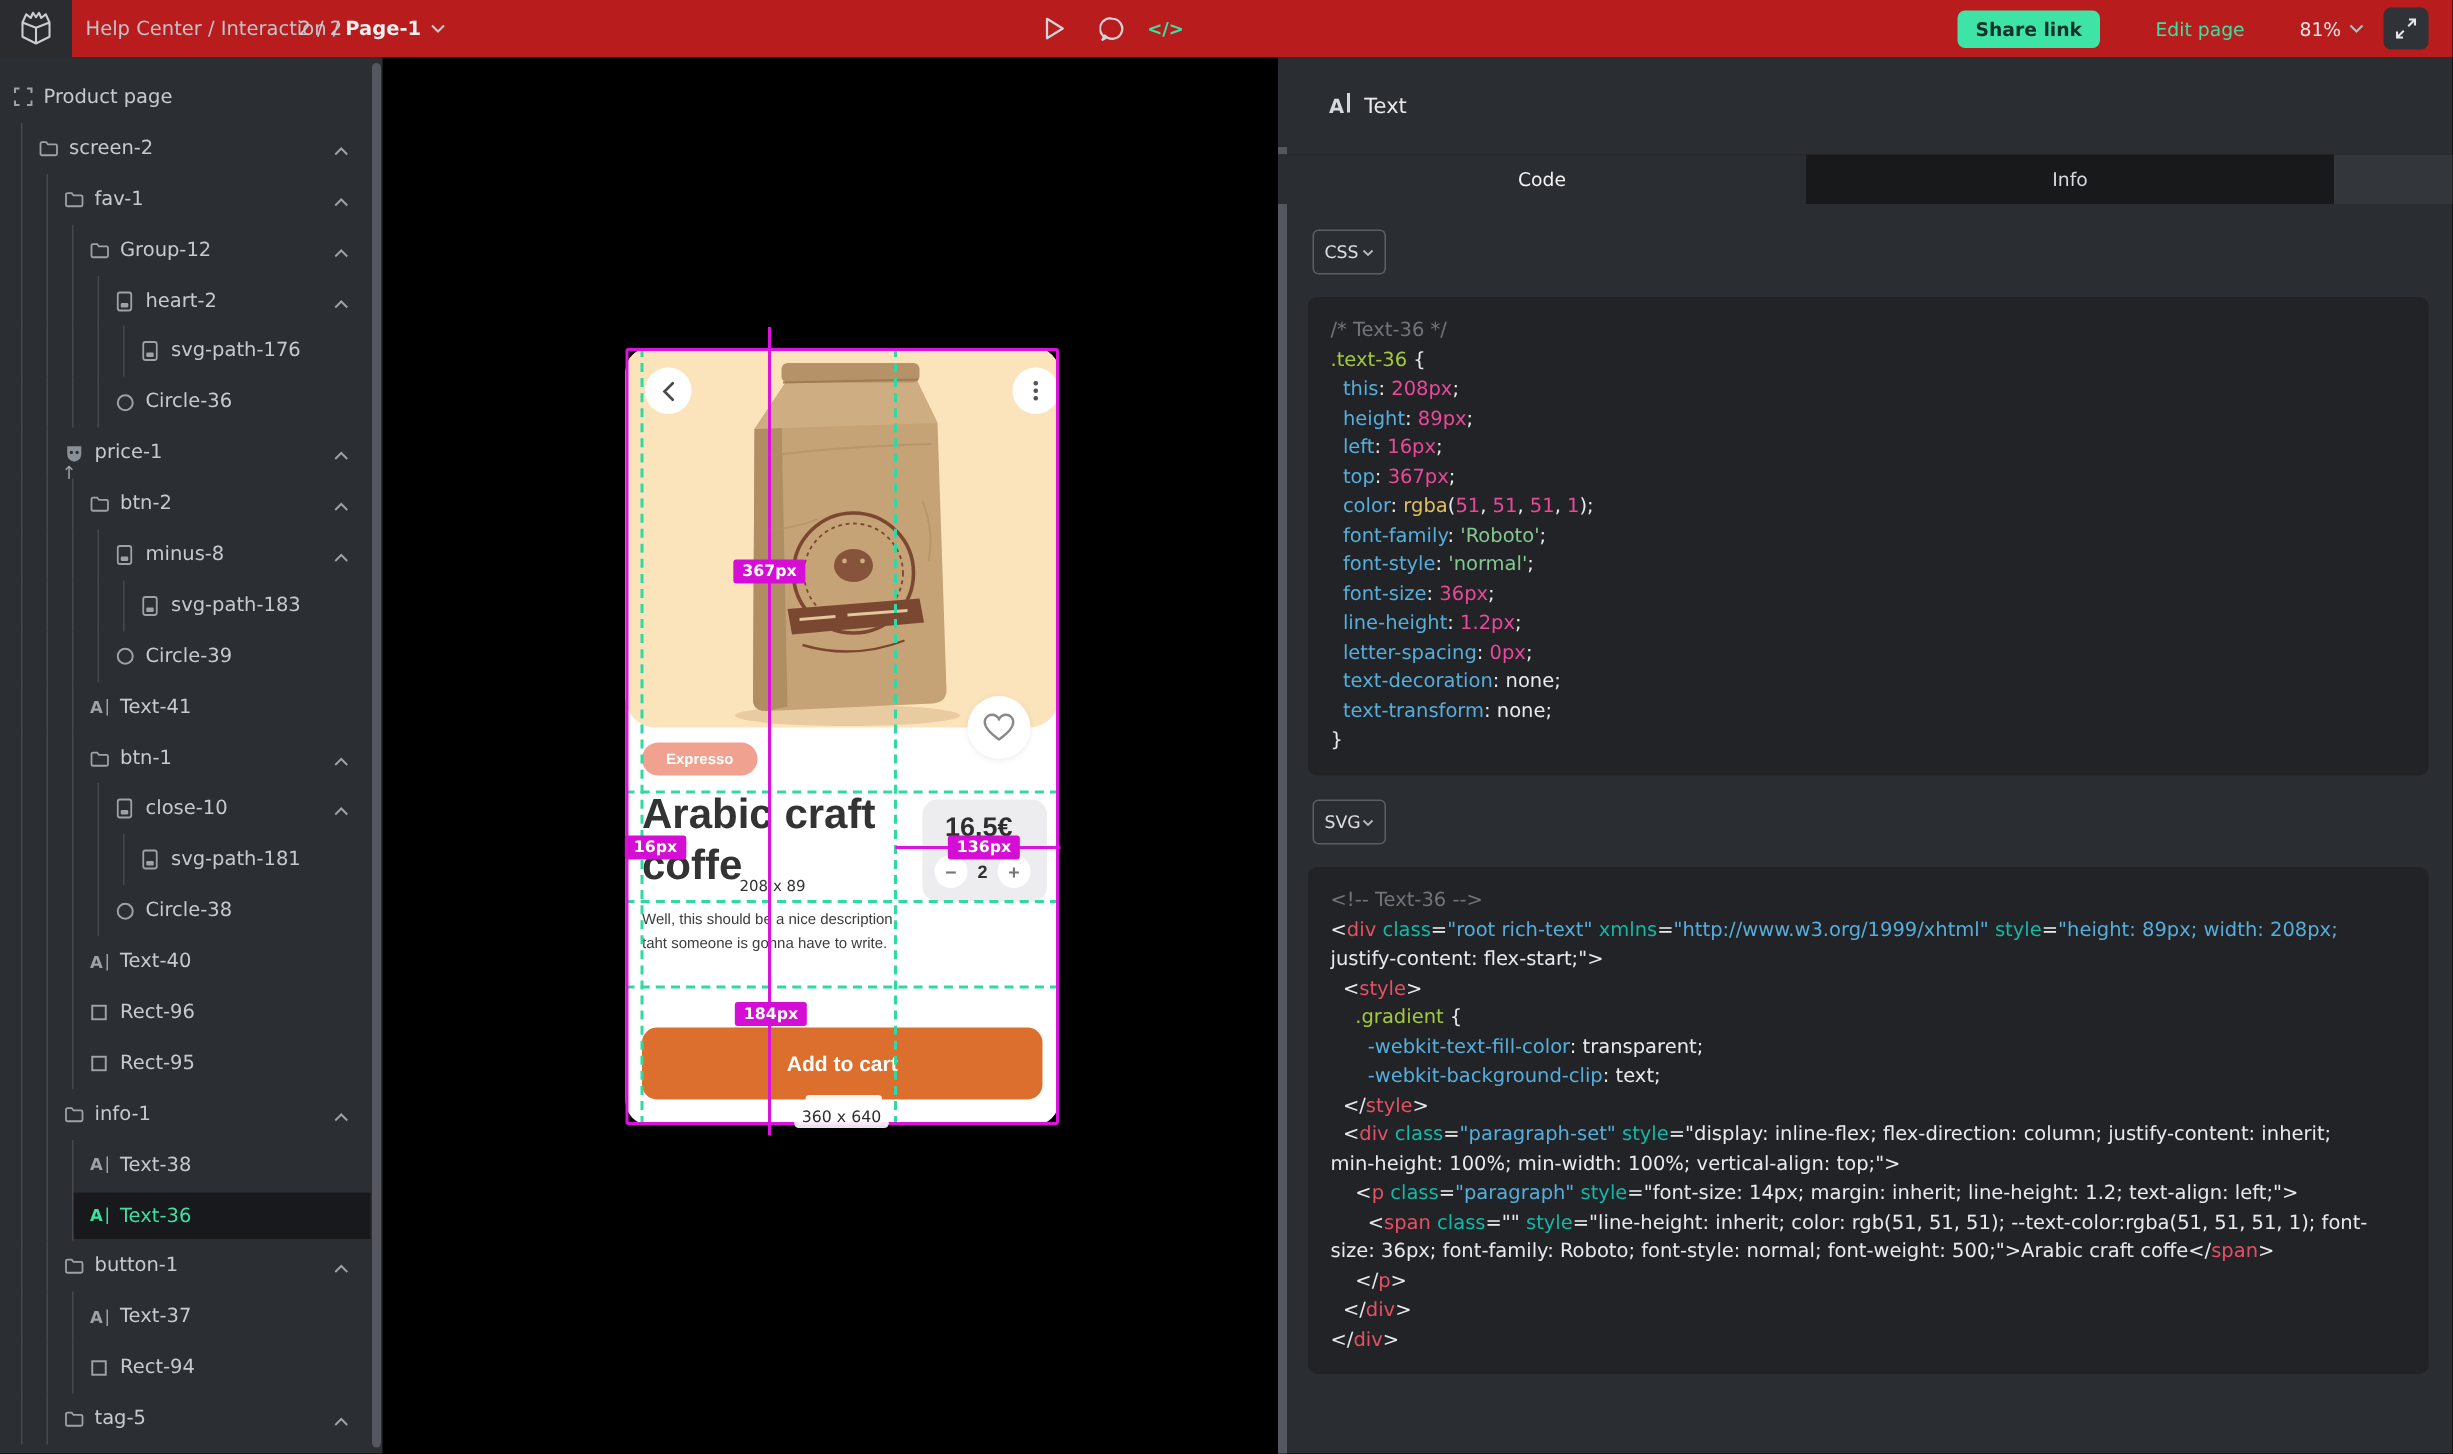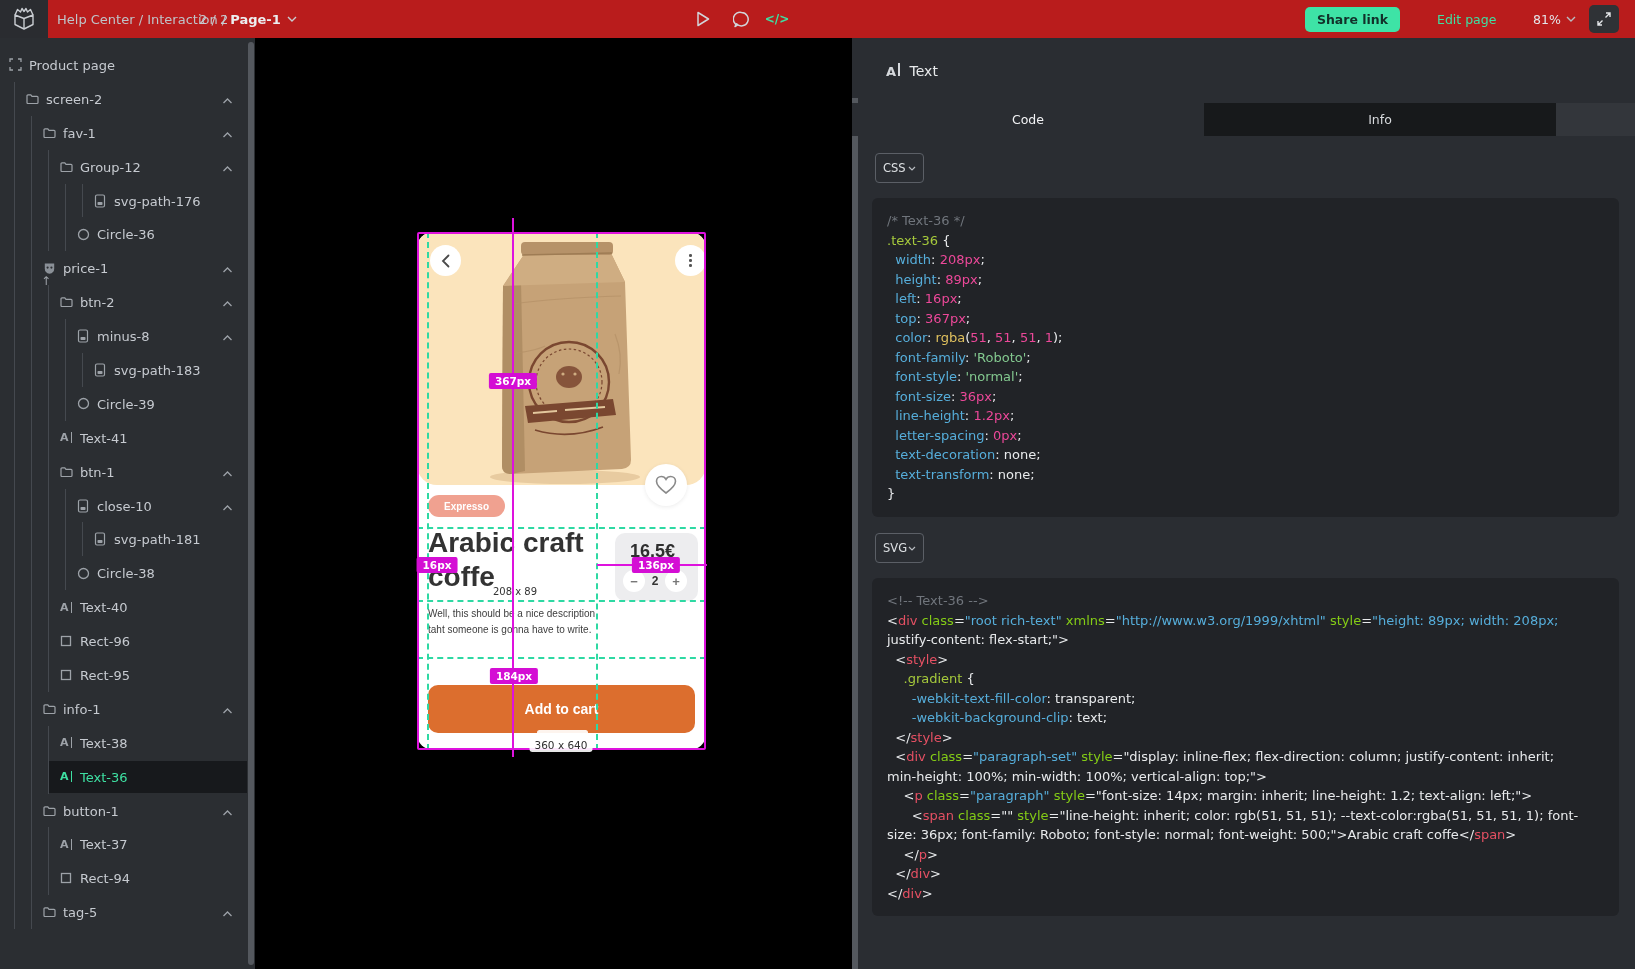--- a/index.html
+++ b/index.html
@@ -84,21 +84,21 @@
   .selbox{position:absolute;left:23px;width:49px;height:30px;border:1px solid #5B5F66;border-radius:4px;display:flex;align-items:center;
     justify-content:space-between;padding:0 7px;font-size:11.5px;color:#DDE0E3;cursor:pointer;}
   .sel-css{top:115px;}
   .sel-svg{top:495px;}
   .codeblk{position:absolute;left:20px;width:747px;background:#212327;border-radius:6px;padding:13px 15px;font-size:13px;line-height:19.5px;color:#E8EAEC;}
   .blk-css{top:160px;}
   .blk-svg{top:540px;}
   .cl{white-space:pre;}
   .tk-c{color:#70757C;} .tk-s{color:#A5C93C;} .tk-pr{color:#56AEDB;} .tk-n{color:#ec4899;}
   .tk-f{color:#DFC05E;} .tk-st{color:#83C88F;} .tk-p{color:#E8EAEC;} .tk-t{color:#E55063;}
-  .tk-a{color:#84cc16;} .tk-v{color:#56AEDB;}
+  .tk-a{color:#14b8a6;} .tk-v{color:#56AEDB;}
 </style>
 </head>
 <body>
 
 <header class="topbar">
   <div class="logo-tile">
     <svg width="26" height="26" viewBox="0 0 26 26">
       <g fill="none" stroke="#C9CDD2" stroke-width="1.4" stroke-linejoin="round">
         <path d="M4 9 L13 12.5 L22 9 L22 18.5 L13 23 L4 18.5 Z"></path>
         <path d="M13 12.5 L13 23"></path>
@@ -189,20 +189,36 @@
       <div class="row">
         <i class="g" style="left:14px"></i>
         <i class="g" style="left:31px"></i>
         <i class="g" style="left:48px"></i>
         <span class="ric" style="left:59px">
           <svg width="13" height="12" viewBox="0 0 13 12">
             <path d="M1 2.8 Q1 1.8 2 1.8 H4.8 L6 3.3 H11 Q12 3.3 12 4.3 V9.5 Q12 10.5 11 10.5 H2 Q1 10.5 1 9.5 Z" fill="none" stroke="#9DA2A8" stroke-width="1.2"></path>
           </svg>
         </span>
         <span class="lbl" style="left:80px">Group-12</span>
+        <span class="chev"><svg width="11" height="7" viewBox="0 0 11 7">
+            <polyline points="1.5,5.5 5.5,1.5 9.5,5.5" fill="none" stroke="#9DA2A8" stroke-width="1.3"></polyline>
+          </svg></span>
+      </div>
+      <div class="row">
+        <i class="g" style="left:14px"></i>
+        <i class="g" style="left:31px"></i>
+        <i class="g" style="left:48px"></i>
+        <i class="g" style="left:65px"></i>
+        <span class="ric" style="left:76px">
+          <svg width="12" height="14" viewBox="0 0 12 14">
+            <rect x="1.5" y="1" width="9" height="12" rx="1.5" fill="none" stroke="#9DA2A8" stroke-width="1.2"></rect>
+            <rect x="3.5" y="8" width="5" height="3" rx="0.8" fill="#9DA2A8"></rect>
+          </svg>
+        </span>
+        <span class="lbl" style="left:97px">heart-2</span>
         <span class="chev"><svg width="11" height="7" viewBox="0 0 11 7">
             <polyline points="1.5,5.5 5.5,1.5 9.5,5.5" fill="none" stroke="#9DA2A8" stroke-width="1.3"></polyline>
           </svg></span>
       </div>
       <div class="row">
         <i class="g" style="left:14px"></i>
         <i class="g" style="left:31px"></i>
         <i class="g" style="left:48px"></i>
         <i class="g" style="left:65px"></i>
         <i class="g" style="left:82px"></i>
@@ -578,21 +594,21 @@
 
   <div class="selbox sel-css">
     <span>CSS</span>
     <svg width="8" height="5" viewBox="0 0 8 5">
       <polyline points="1,1 4,4 7,1" fill="none" stroke="#B8BCC1" stroke-width="1.2"></polyline>
     </svg>
   </div>
   <div class="codeblk blk-css" id="csscode">
       <div class="cl"><span class="tk-c">/* Text-36 */</span></div>
       <div class="cl"><span class="tk-s">.text-36</span><span class="tk-p"> {</span></div>
-      <div class="cl"><span class="tk-p">  </span><span class="tk-pr">width</span><span class="tk-p">: </span><span class="tk-n">208px</span><span class="tk-p">;</span></div>
+      <div class="cl"><span class="tk-p">  </span><span class="tk-pr">this</span><span class="tk-p">: </span><span class="tk-n">208px</span><span class="tk-p">;</span></div>
       <div class="cl"><span class="tk-p">  </span><span class="tk-pr">height</span><span class="tk-p">: </span><span class="tk-n">89px</span><span class="tk-p">;</span></div>
       <div class="cl"><span class="tk-p">  </span><span class="tk-pr">left</span><span class="tk-p">: </span><span class="tk-n">16px</span><span class="tk-p">;</span></div>
       <div class="cl"><span class="tk-p">  </span><span class="tk-pr">top</span><span class="tk-p">: </span><span class="tk-n">367px</span><span class="tk-p">;</span></div>
       <div class="cl"><span class="tk-p">  </span><span class="tk-pr">color</span><span class="tk-p">: </span><span class="tk-f">rgba</span><span class="tk-p">(</span><span class="tk-n">51</span><span class="tk-p">, </span><span class="tk-n">51</span><span class="tk-p">, </span><span class="tk-n">51</span><span class="tk-p">, </span><span class="tk-n">1</span><span class="tk-p">);</span></div>
       <div class="cl"><span class="tk-p">  </span><span class="tk-pr">font-family</span><span class="tk-p">: </span><span class="tk-st">'Roboto'</span><span class="tk-p">;</span></div>
       <div class="cl"><span class="tk-p">  </span><span class="tk-pr">font-style</span><span class="tk-p">: </span><span class="tk-st">'normal'</span><span class="tk-p">;</span></div>
       <div class="cl"><span class="tk-p">  </span><span class="tk-pr">font-size</span><span class="tk-p">: </span><span class="tk-n">36px</span><span class="tk-p">;</span></div>
       <div class="cl"><span class="tk-p">  </span><span class="tk-pr">line-height</span><span class="tk-p">: </span><span class="tk-n">1.2px</span><span class="tk-p">;</span></div>
       <div class="cl"><span class="tk-p">  </span><span class="tk-pr">letter-spacing</span><span class="tk-p">: </span><span class="tk-n">0px</span><span class="tk-p">;</span></div>
       <div class="cl"><span class="tk-p">  </span><span class="tk-pr">text-decoration</span><span class="tk-p">: none;</span></div>

